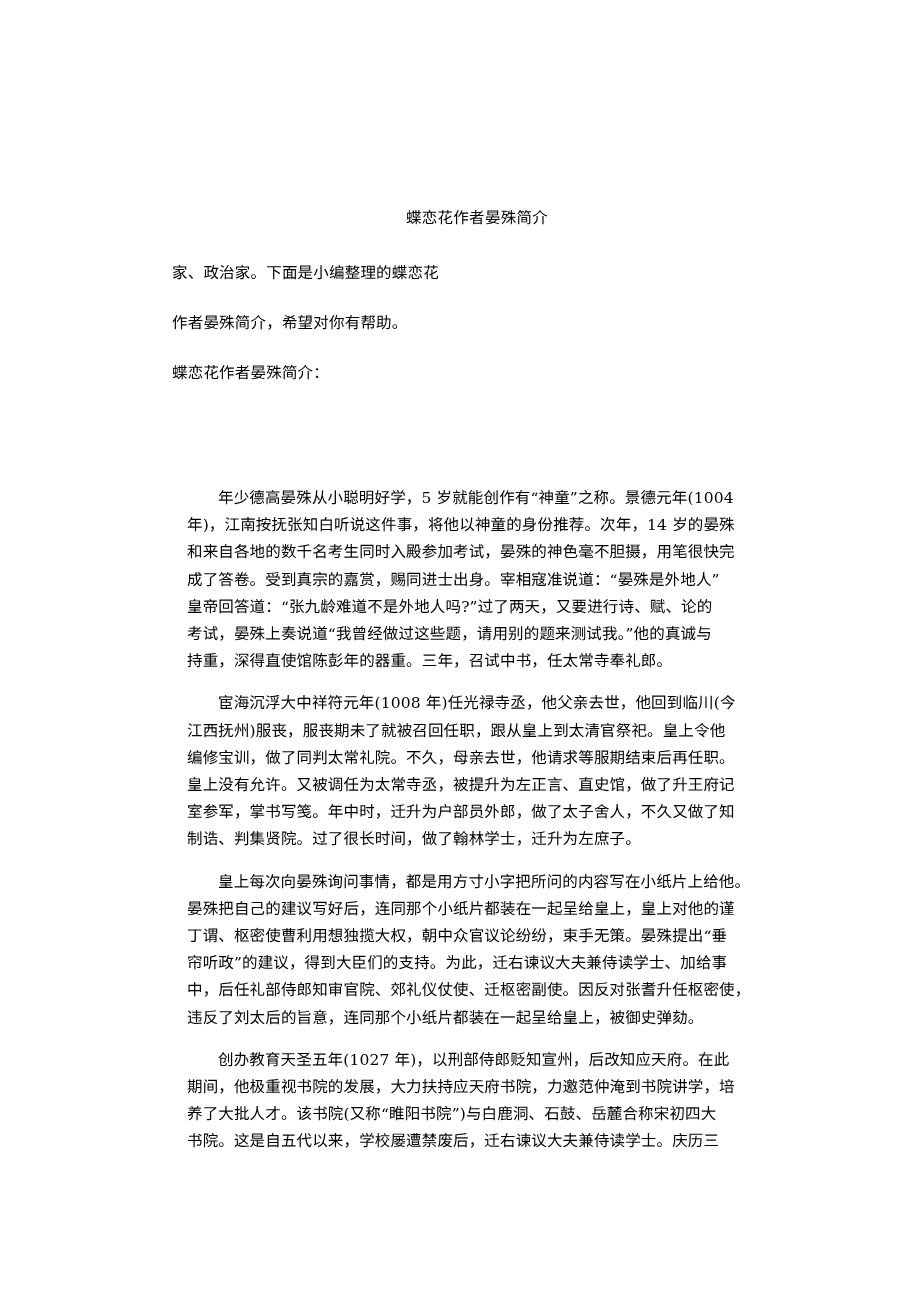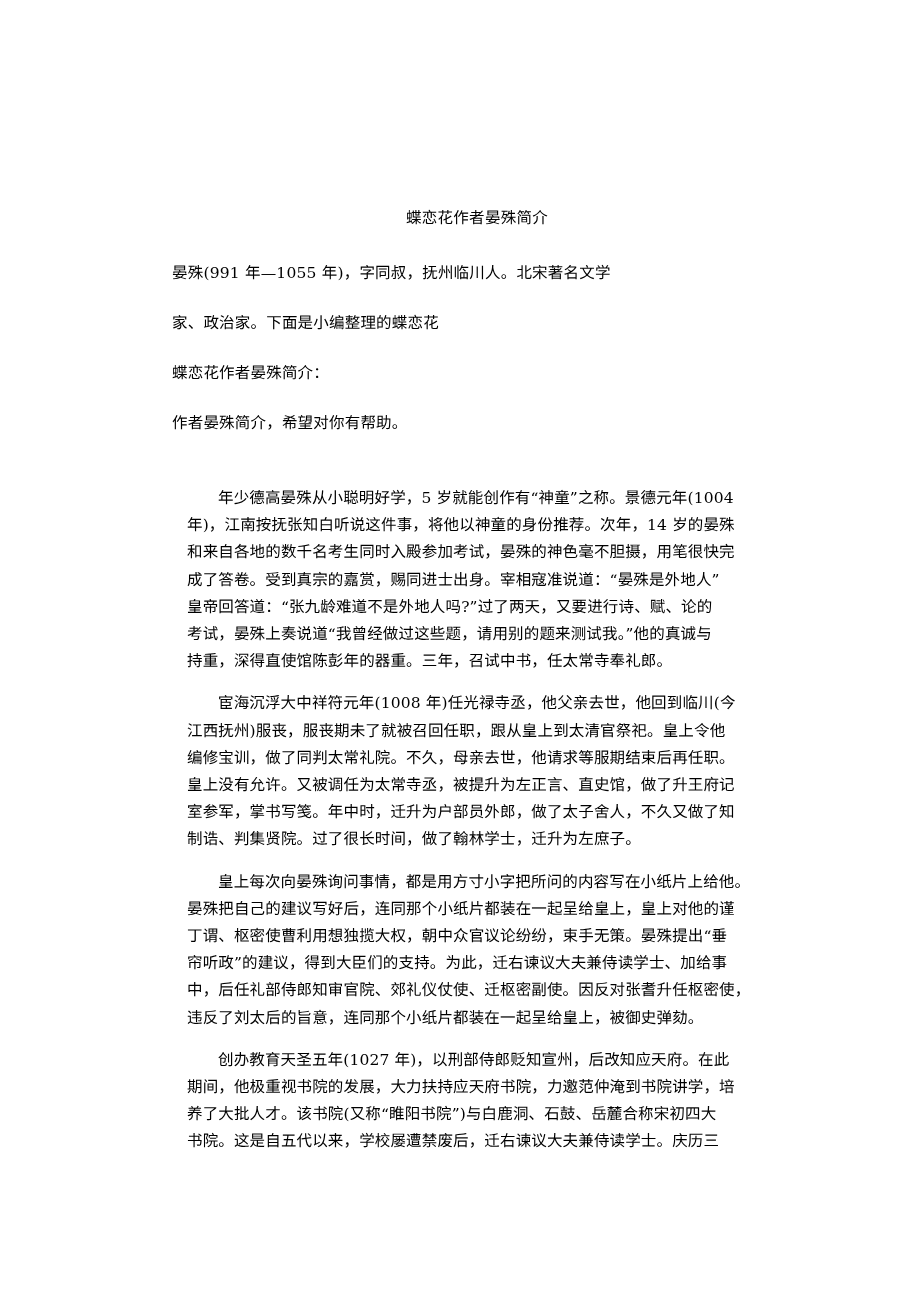--- a/index.html
+++ b/index.html
@@ -94,24 +94,23 @@
 </head>
 <body>
 
 <div class="page">
 
   <div class="content">
 
     <h1 class="doc-title">蝶恋花作者晏殊简介</h1>
 
     <div class="intro">
-      <div class="intro-line">晏殊(991 年—1055 年)，字同叔，抚州临川人。北宋著名文学</div>
       <div class="intro-line">家、政治家。下面是小编整理的蝶恋花</div>
+      <div class="intro-line">作者晏殊简介，希望对你有帮助。</div>
       <div class="intro-line">蝶恋花作者晏殊简介：</div>
-      <div class="intro-line">作者晏殊简介，希望对你有帮助。</div>
     </div>
 
     <div class="body-block">
 
       <p class="body-par">
         <span class="ln indent2">年少德高晏殊从小聪明好学，5 岁就能创作有“神童”之称。景德元年(1004</span>
         <span class="ln">年)，江南按抚张知白听说这件事，将他以神童的身份推荐。次年，14 岁的晏殊</span>
         <span class="ln">和来自各地的数千名考生同时入殿参加考试，晏殊的神色毫不胆摄，用笔很快完</span>
         <span class="ln">成了答卷。受到真宗的嘉赏，赐同进士出身。宰相寇准说道：“晏殊是外地人”</span>
         <span class="ln">皇帝回答道：“张九龄难道不是外地人吗?”过了两天，又要进行诗、赋、论的</span>

